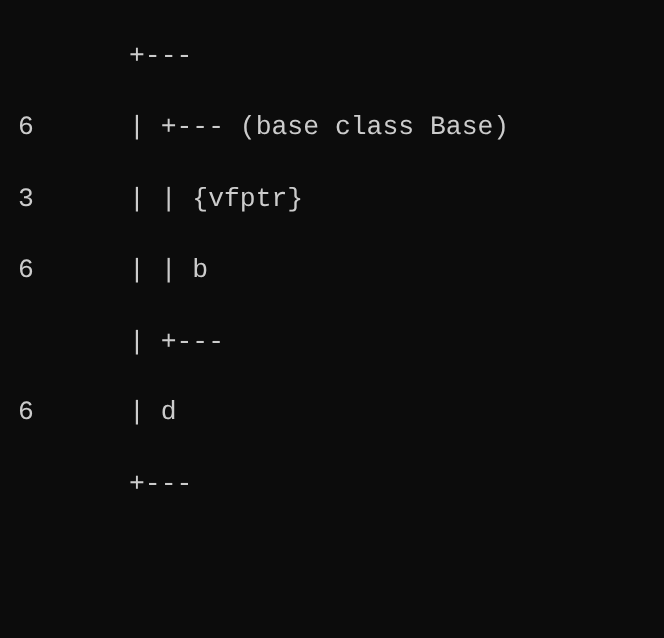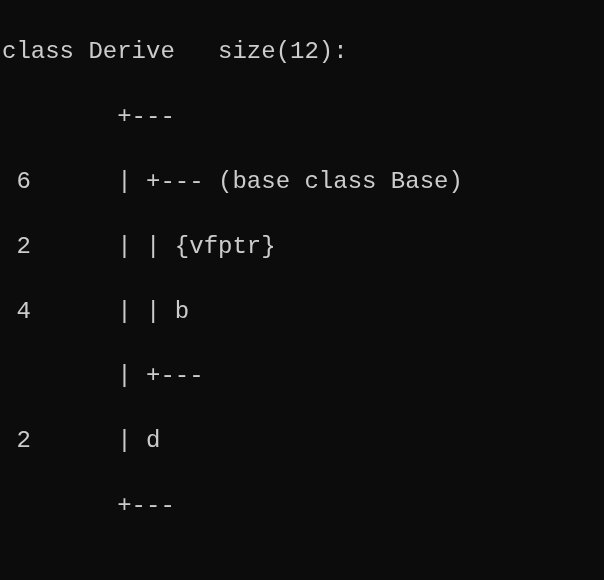--- a/index.html
+++ b/index.html
@@ -19,27 +19,26 @@
     white-space: pre;
   }
   .line {
     display: block;
   }
 </style>
 </head>
 <body>
 
 <div class="terminal">
-<span class="line">class Derive   size(12):</span>
 <span class="line">        +---</span>
 <span class="line"> 6      | +--- (base class Base)</span>
-<span class="line"> 2      | | {vfptr}</span>
-<span class="line"> 4      | | b</span>
+<span class="line"> 3      | | {vfptr}</span>
+<span class="line"> 6      | | b</span>
 <span class="line">        | +---</span>
-<span class="line"> 2      | d</span>
+<span class="line"> 6      | d</span>
 <span class="line">        +---</span>
 <span class="line"></span>
 
 
 
 
 
 
 
 

